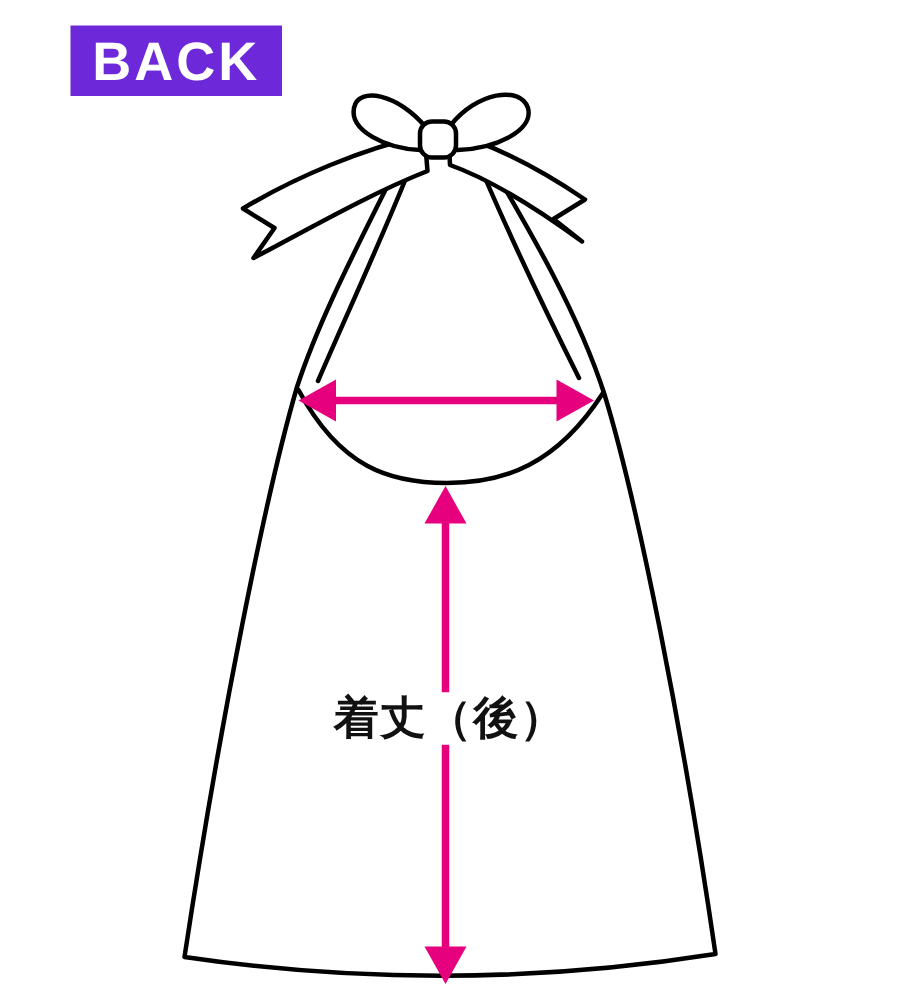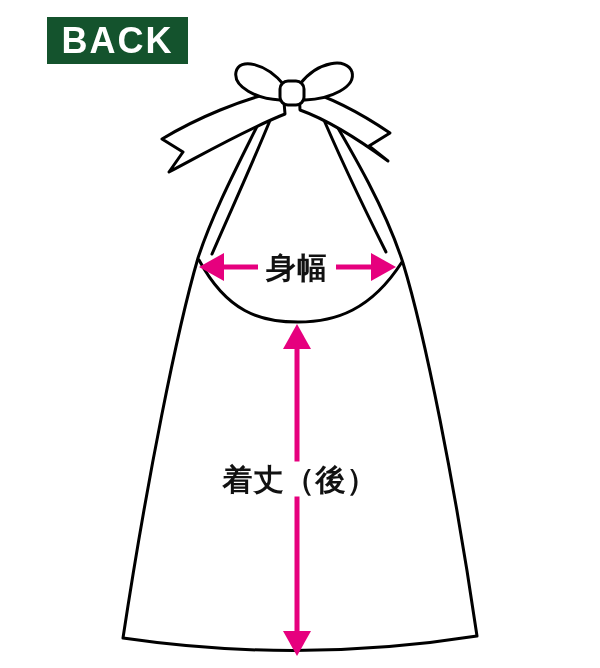--- a/index.html
+++ b/index.html
@@ -21,21 +21,21 @@
     top: 0;
     width: 600px;
     height: 668px;
   }
   .view-label {
     position: absolute;
     left: 47px;
     top: 17px;
     width: 141px;
     height: 47px;
-    background: #14532d;
+    background: #6d28d9;
     color: #ffffff;
     font-size: 36px;
     font-weight: bold;
     letter-spacing: 2px;
     display: flex;
     align-items: center;
     justify-content: center;
     z-index: 3;
   }
   .measure-label {
@@ -89,17 +89,16 @@
       <polygon points="396,267 371,253 371,281" fill="#E6007E" stroke="none"></polygon>
     </g>
 
     <g>
       <line x1="297" y1="344" x2="297" y2="636" stroke-width="5" stroke="#E6007E"></line>
       <polygon points="297,324 283,349 311,349" fill="#E6007E" stroke="none"></polygon>
       <polygon points="297,656 283,631 311,631" fill="#E6007E" stroke="none"></polygon>
     </g>
   </svg>
 
-  <div class="measure-label width-label">身幅</div>
 
   <div class="measure-label length-label">着丈（後）</div>
 
 </div>
 
 </body></html>

